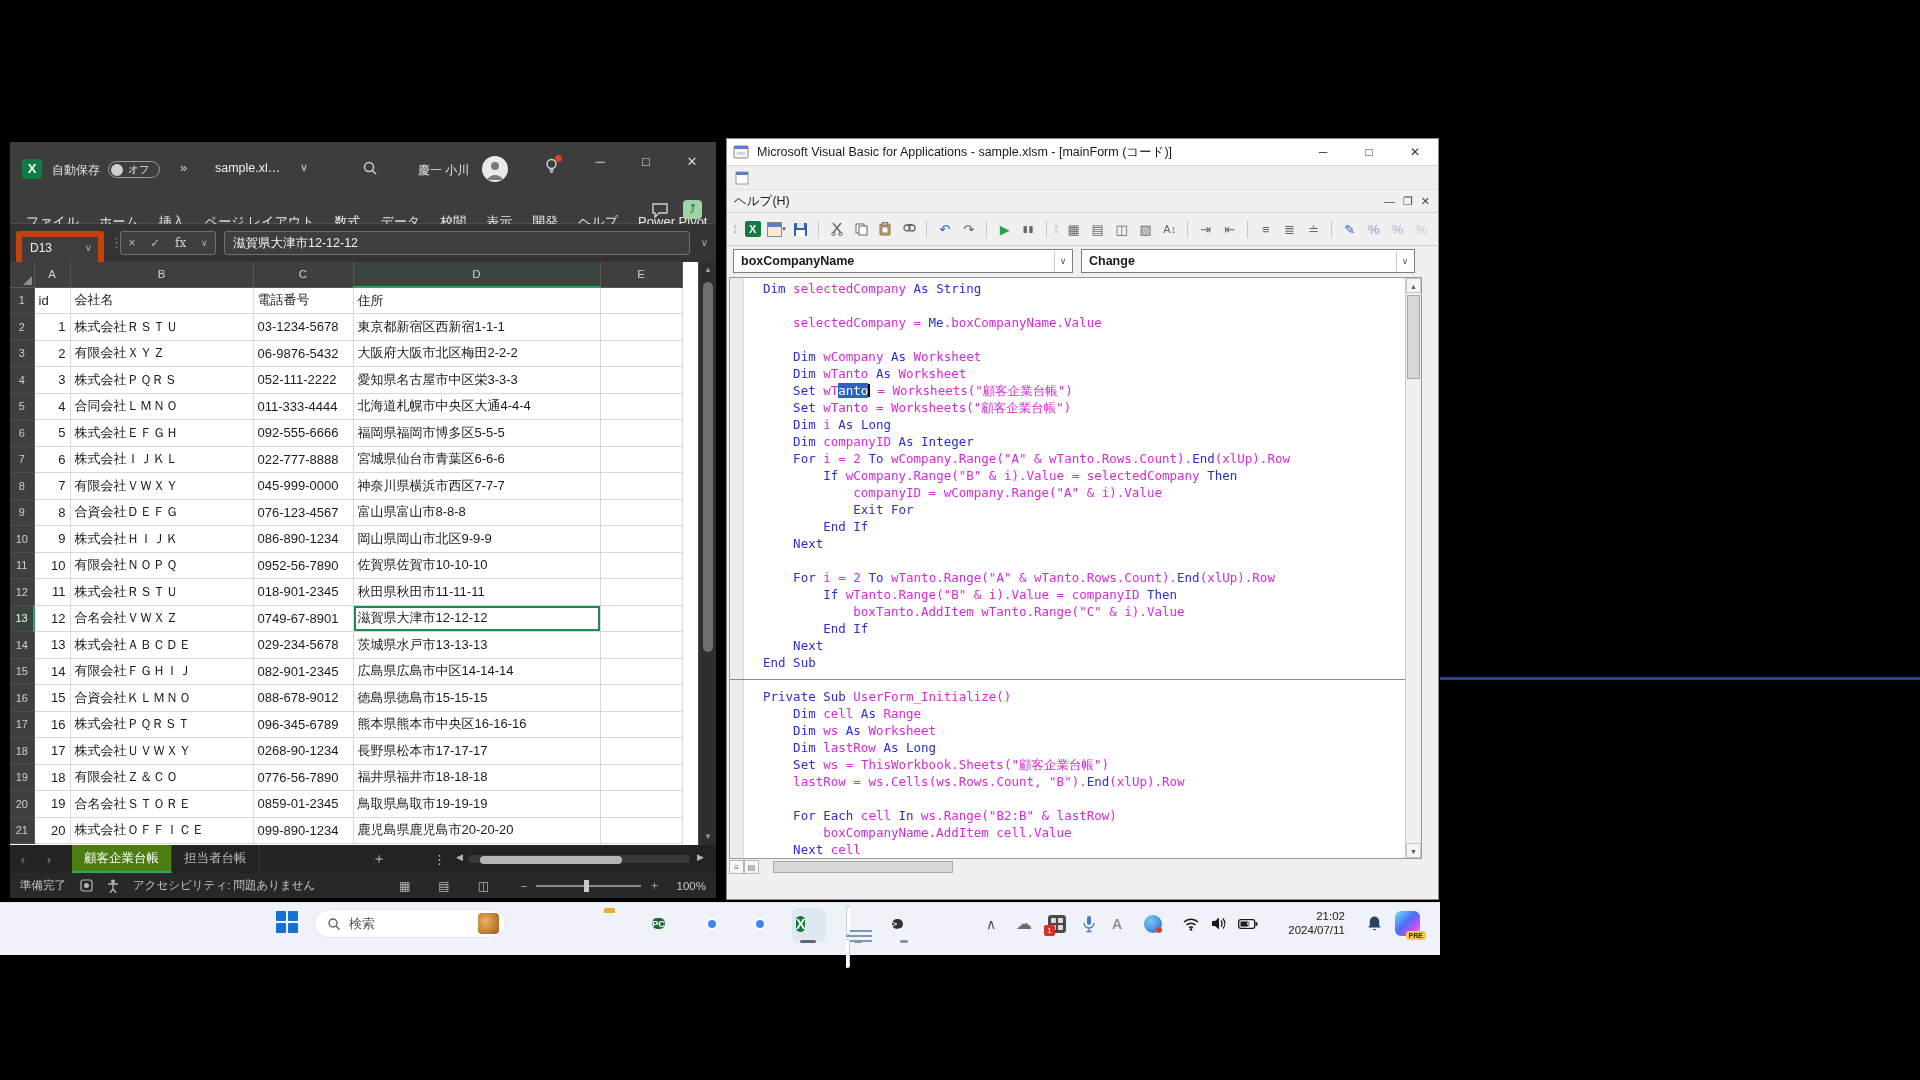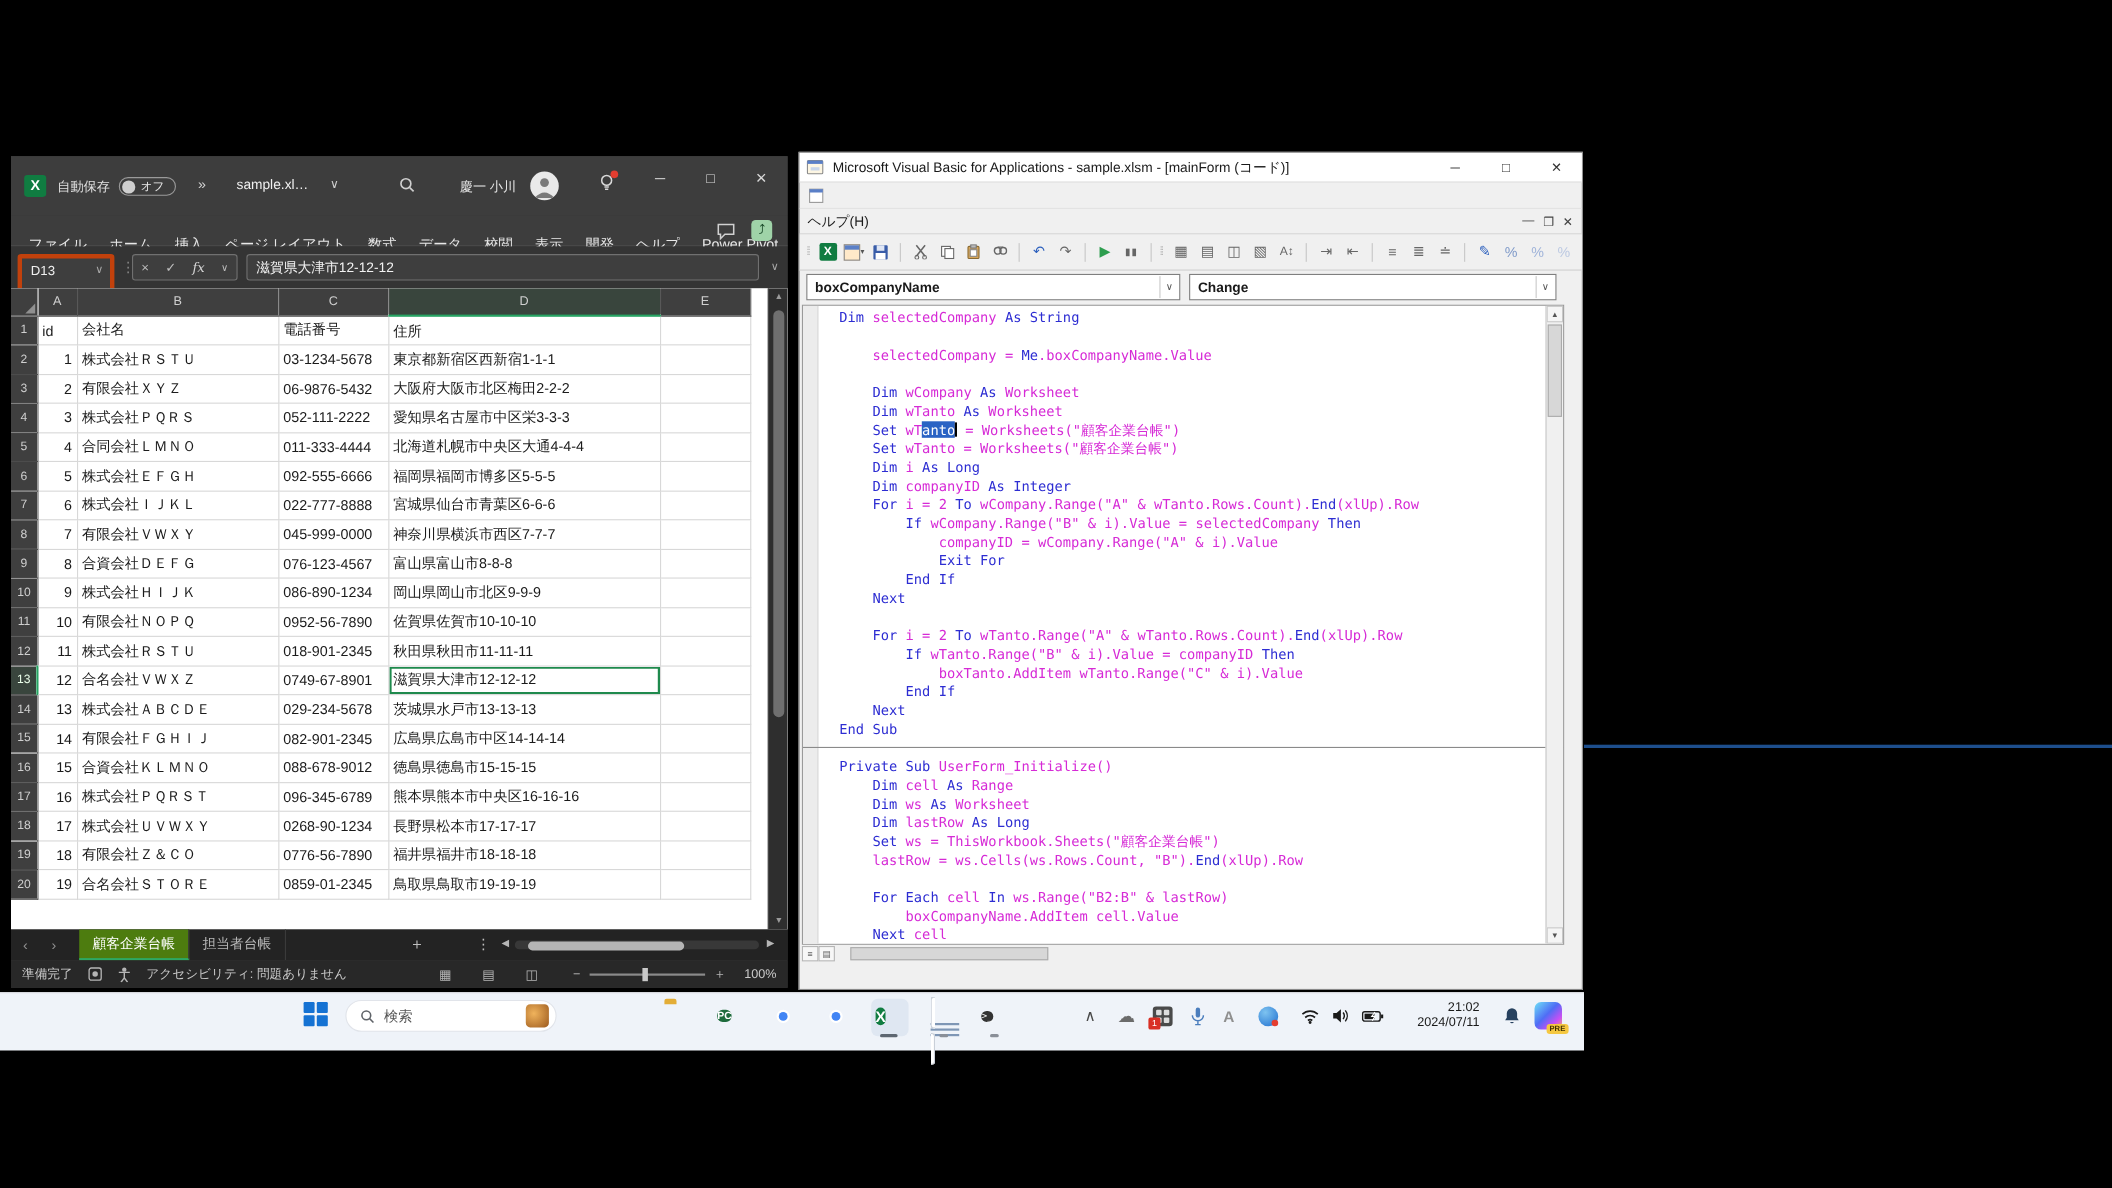--- a/index.html
+++ b/index.html
@@ -33,28 +33,28 @@
   
   .xl-tabs { position:relative; height:28px; background:#3d3d3d; border-bottom:1px solid #4d4d4d;
      display:flex; align-items:center; padding-left:6px; }
   .xl-tab { padding:0 10px; font-size:13px; color:#e8e8e8; line-height:28px; white-space:nowrap;margin-top:24px; }
   .xl-tabs-right { position:absolute; right:14px; top:4px; display:flex; gap:14px; align-items:center; }
   .xl-share { width:19px; height:19px; background:#9fd3a8; border-radius:4px; color:#0d3d1d;
      font-size:12px; text-align:center; line-height:19px; }
   
   .xl-formula { position:relative; height:38px; background:#343434; }
   .xl-namebox { position:absolute; left:6px; top:7px; width:88px; height:40px; background:#3e3e3e;
-     border:4px solid #c2410c; border-radius:3px; font-size:12px; color:#f0f0f0; line-height:22px;
+     border:6px solid #c2410c; border-radius:3px; font-size:12px; color:#f0f0f0; line-height:22px;
      padding-left:8px; }
   .xl-namebox .chev { position:absolute; right:6px; color:#aaa; font-size:10px; }
   .xl-fdots { position:absolute; left:100px; top:11px; color:#8a8a8a; font-size:13px; }
   .xl-fxgroup { position:absolute; left:110px; top:7px; width:96px; height:24px; background:#3e3e3e;
      border:1px solid #707070; border-radius:3px; display:flex; align-items:center; justify-content:space-around;
      font-size:12px; color:#bdbdbd; }
-  .xl-fxgroup .fx { font-family:"DejaVu Serif","Liberation Serif",serif; font-style:italic; color:#d5d5d5; }
+  .xl-fxgroup .fx { font-family:"DejaVu Serif","Liberation Serif",serif; color:#d5d5d5; }
   .xl-finput { position:absolute; left:214px; top:7px; right:26px; height:24px; background:#3e3e3e;
      border:1px solid #707070; border-radius:3px; font-size:12.5px; color:#f2f2f2; line-height:22px; padding-left:8px; }
   .xl-fexpand { position:absolute; right:8px; top:13px; color:#aaa; font-size:10px; }
   
   .xl-grid { position:relative; height:583px; background:#fff; overflow:hidden; }
   .xl-grid table { border-collapse:collapse; table-layout:fixed; width:672px; }
   .xl-grid th, .xl-grid td { overflow:hidden; white-space:nowrap; }
   .xl-grid thead th { height:25px; background:#3f3f3f; color:#cfcfcf; font-size:11.5px; font-weight:normal;
      border-right:1px solid #585858; border-bottom:1px solid #585858; }
   .xl-grid thead th.colsel { background:#39453d; border-bottom:2px solid #27a463; color:#e6ffeف; }
@@ -452,20 +452,28 @@
               <td></td>
             </tr>
             <tr>
               <td class="rowhdr">20</td>
               <td class="num">19</td>
               <td>合名会社ＳＴＯＲＥ</td>
               <td>0859-01-2345</td>
               <td>鳥取県鳥取市19-19-19</td>
               <td></td>
             </tr>
+            <tr>
+              <td class="rowhdr">21</td>
+              <td class="num">20</td>
+              <td>株式会社ＯＦＦＩＣＥ</td>
+              <td>099-890-1234</td>
+              <td>鹿児島県鹿児島市20-20-20</td>
+              <td></td>
+            </tr>
           </tbody>
         </table>
       <div class="xl-vscroll">
         <span class="arr" style="top:0">▲</span>
         <span class="thumb"></span>
         <span class="arr" style="bottom:0">▼</span>
       </div>
     </div>
 
     <div class="xl-sheettabs">

